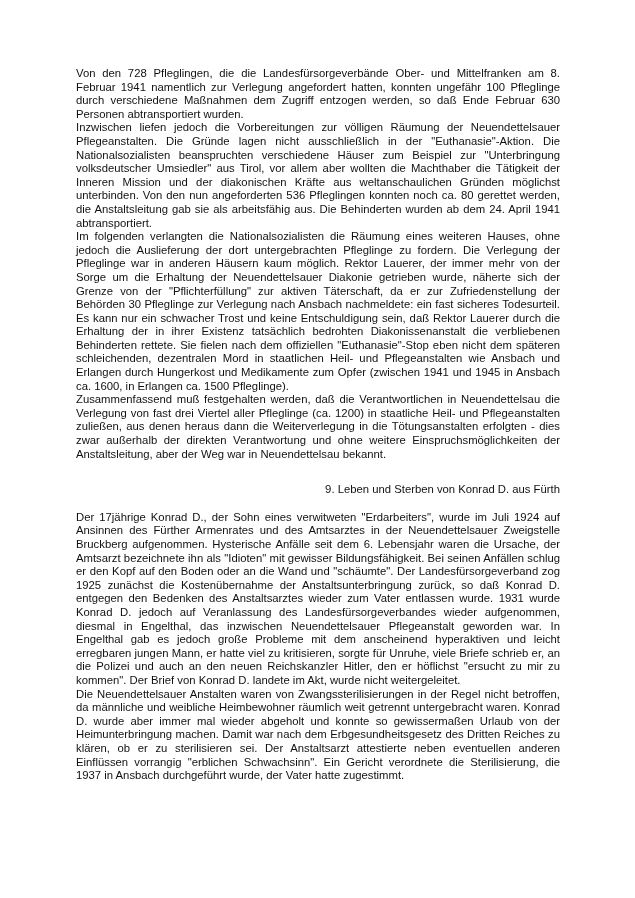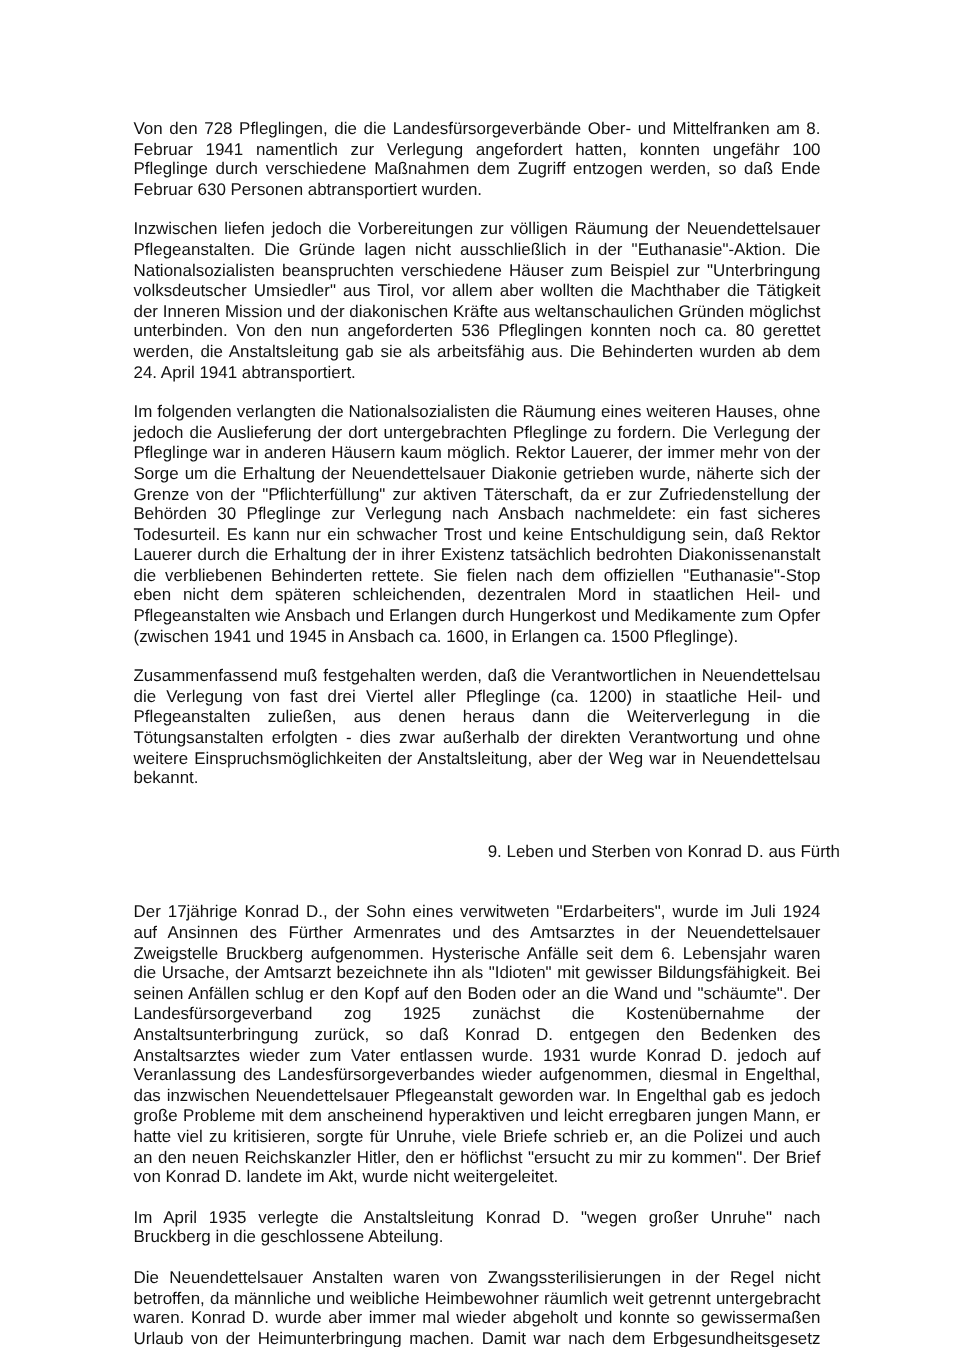--- a/index.html
+++ b/index.html
@@ -17,21 +17,21 @@
     }
     .page {
       position: absolute;
       left: 76px;
       top: 67px;
       width: 484px;
       font-size: 11.3px;
       line-height: 13.6px;
     }
     .para {
-      margin: 13px;
+      margin: 0;
       text-align: justify;
       text-align-last: left;
     }
     .gap-large {
       height: 22px;
     }
     .heading {
       margin: 0;
       text-align: right;
       font-weight: normal;
@@ -51,15 +51,14 @@
   <p class="para">Im folgenden verlangten die Nationalsozialisten die Räumung eines weiteren Hauses, ohne jedoch die Auslieferung der dort untergebrachten Pfleglinge zu fordern. Die Verlegung der Pfleglinge war in anderen Häusern kaum möglich. Rektor Lauerer, der immer mehr von der Sorge um die Erhaltung der Neuendettelsauer Diakonie getrieben wurde, näherte sich der Grenze von der "Pflichterfüllung" zur aktiven Täterschaft, da er zur Zufriedenstellung der Behörden 30 Pfleglinge zur Verlegung nach Ansbach nachmeldete: ein fast sicheres Todesurteil. Es kann nur ein schwacher Trost und keine Entschuldigung sein, daß Rektor Lauerer durch die Erhaltung der in ihrer Existenz tatsächlich bedrohten Diakonissenanstalt die verbliebenen Behinderten rettete. Sie fielen nach dem offiziellen "Euthanasie"-Stop eben nicht dem späteren schleichenden, dezentralen Mord in staatlichen Heil- und Pflegeanstalten wie Ansbach und Erlangen durch Hungerkost und Medikamente zum Opfer (zwischen 1941 und 1945 in Ansbach ca. 1600, in Erlangen ca. 1500 Pfleglinge).</p>
   <p class="para">Zusammenfassend muß festgehalten werden, daß die Verantwortlichen in Neuendettelsau die Verlegung von fast drei Viertel aller Pfleglinge (ca. 1200) in staatliche Heil- und Pflegeanstalten zuließen, aus denen heraus dann die Weiterverlegung in die Tötungsanstalten erfolgten - dies zwar außerhalb der direkten Verantwortung und ohne weitere Einspruchsmöglichkeiten der Anstaltsleitung, aber der Weg war in Neuendettelsau bekannt.</p>
 
   <div class="gap-large"></div>
 
   <h2 class="heading">9. Leben und Sterben von Konrad D. aus Fürth</h2>
 
   <div class="gap-small"></div>
 
   <p class="para">Der 17jährige Konrad D., der Sohn eines verwitweten "Erdarbeiters", wurde im Juli 1924 auf Ansinnen des Fürther Armenrates und des Amtsarztes in der Neuendettelsauer Zweigstelle Bruckberg aufgenommen. Hysterische Anfälle seit dem 6. Lebensjahr waren die Ursache, der Amtsarzt bezeichnete ihn als "Idioten" mit gewisser Bildungsfähigkeit. Bei seinen Anfällen schlug er den Kopf auf den Boden oder an die Wand und "schäumte". Der Landesfürsorgeverband zog 1925 zunächst die Kostenübernahme der Anstaltsunterbringung zurück, so daß Konrad D. entgegen den Bedenken des Anstaltsarztes wieder zum Vater entlassen wurde. 1931 wurde Konrad D. jedoch auf Veranlassung des Landesfürsorgeverbandes wieder aufgenommen, diesmal in Engelthal, das inzwischen Neuendettelsauer Pflegeanstalt geworden war. In Engelthal gab es jedoch große Probleme mit dem anscheinend hyperaktiven und leicht erregbaren jungen Mann, er hatte viel zu kritisieren, sorgte für Unruhe, viele Briefe schrieb er, an die Polizei und auch an den neuen Reichskanzler Hitler, den er höflichst "ersucht zu mir zu kommen". Der Brief von Konrad D. landete im Akt, wurde nicht weitergeleitet.</p>
-  <p class="para">Im April 1935 verlegte die Anstaltsleitung  Konrad D. "wegen großer Unruhe" nach Bruckberg in die geschlossene Abteilung.</p>
   <p class="para">Die Neuendettelsauer Anstalten waren von Zwangssterilisierungen in der Regel nicht betroffen, da männliche und weibliche Heimbewohner räumlich weit getrennt untergebracht waren. Konrad D. wurde aber immer mal wieder abgeholt und konnte so gewissermaßen Urlaub von der Heimunterbringung machen. Damit war nach dem Erbgesundheitsgesetz des Dritten Reiches zu klären, ob er zu sterilisieren sei. Der Anstaltsarzt attestierte neben eventuellen anderen Einflüssen vorrangig "erblichen Schwachsinn". Ein Gericht verordnete die Sterilisierung, die 1937 in Ansbach durchgeführt wurde, der Vater hatte zugestimmt.</p>
 </div>
 
 </body></html>

